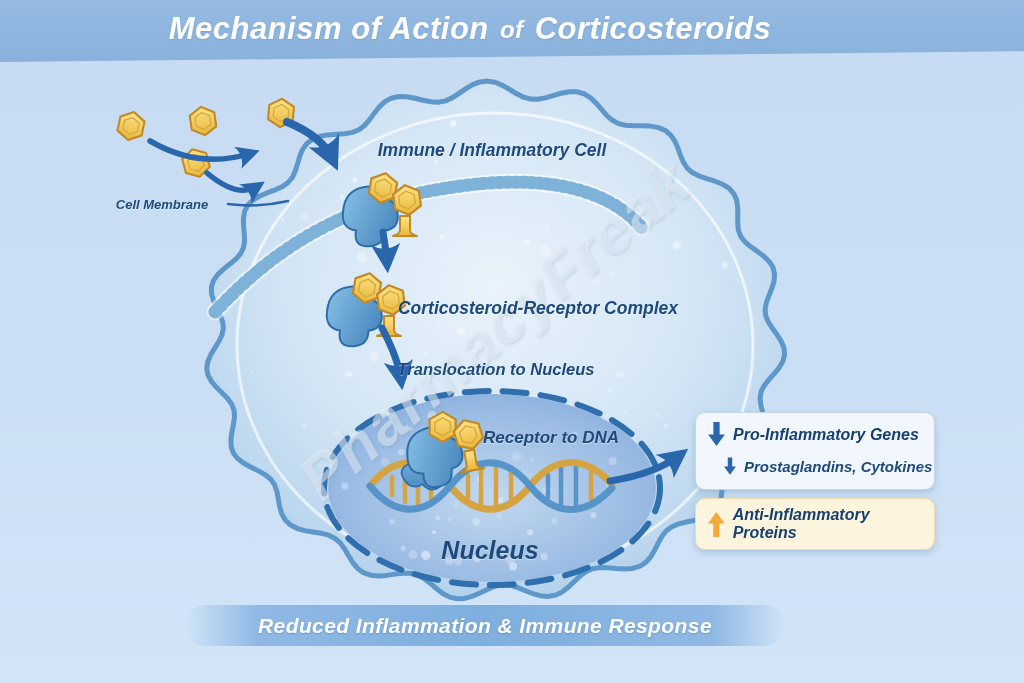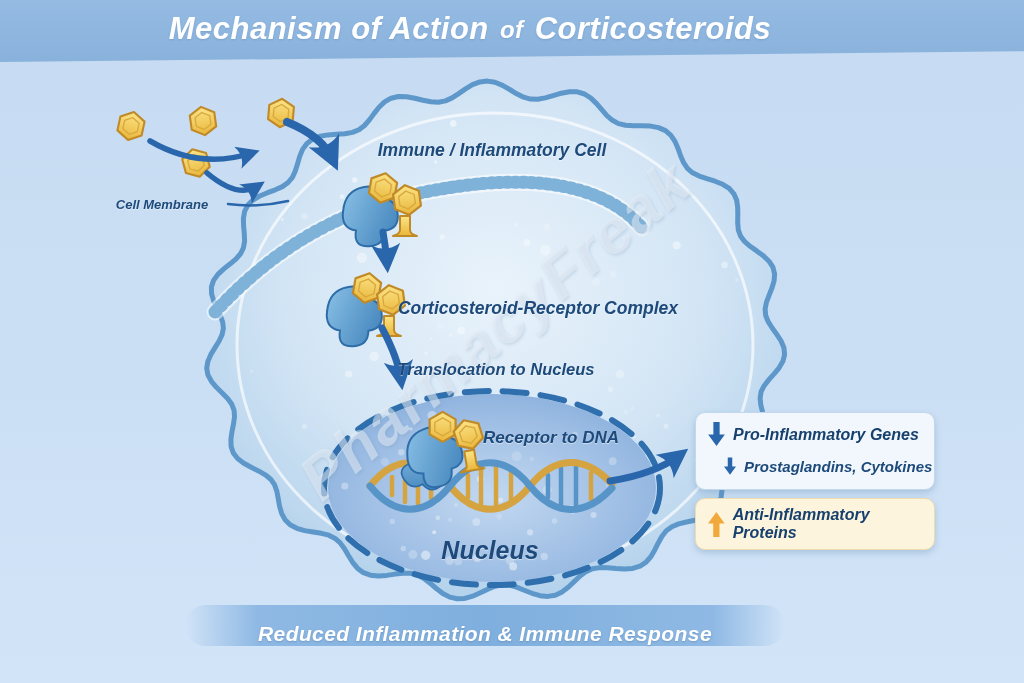--- a/index.html
+++ b/index.html
@@ -37,21 +37,21 @@
   .box-anti{top:498px;height:50px;background:#fdf4dd;border:1.5px solid #f0dcab;
             display:flex;align-items:center;}
   .box-row{display:flex;align-items:center;gap:8px;padding-left:12px;}
   .box-row.r1{margin-top:9px;}
   .box-row.r2{margin-top:10px;padding-left:28px;}
   .box-title{font-size:16px;font-weight:bold;color:#16406e;}
   .box-sub{font-size:15px;font-weight:bold;color:#1d4a7a;}
   
   .banner{position:absolute;left:185px;top:605px;width:600px;height:41px;border-radius:999px;
           background:linear-gradient(90deg,rgba(170,200,234,0) 0%,#8fb9e4 12%,#7fafde 50%,#8fb9e4 88%,rgba(170,200,234,0) 100%);
-          display:flex;align-items:flex-end;justify-content:center;}
+          display:flex;align-items:center;justify-content:center;}
   .banner-text{color:#ffffff;font-size:21px;font-weight:bold;letter-spacing:.4px;
                text-shadow:0 1px 2px rgba(80,120,165,.45);}
 </style>
 </head>
 <body>
 
 <div class="stage">
 
   <div class="header-band"></div>
   <div class="title"><span>Mechanism of Action</span> <span class="of-small">of</span> <span>Corticosteroids</span></div>

